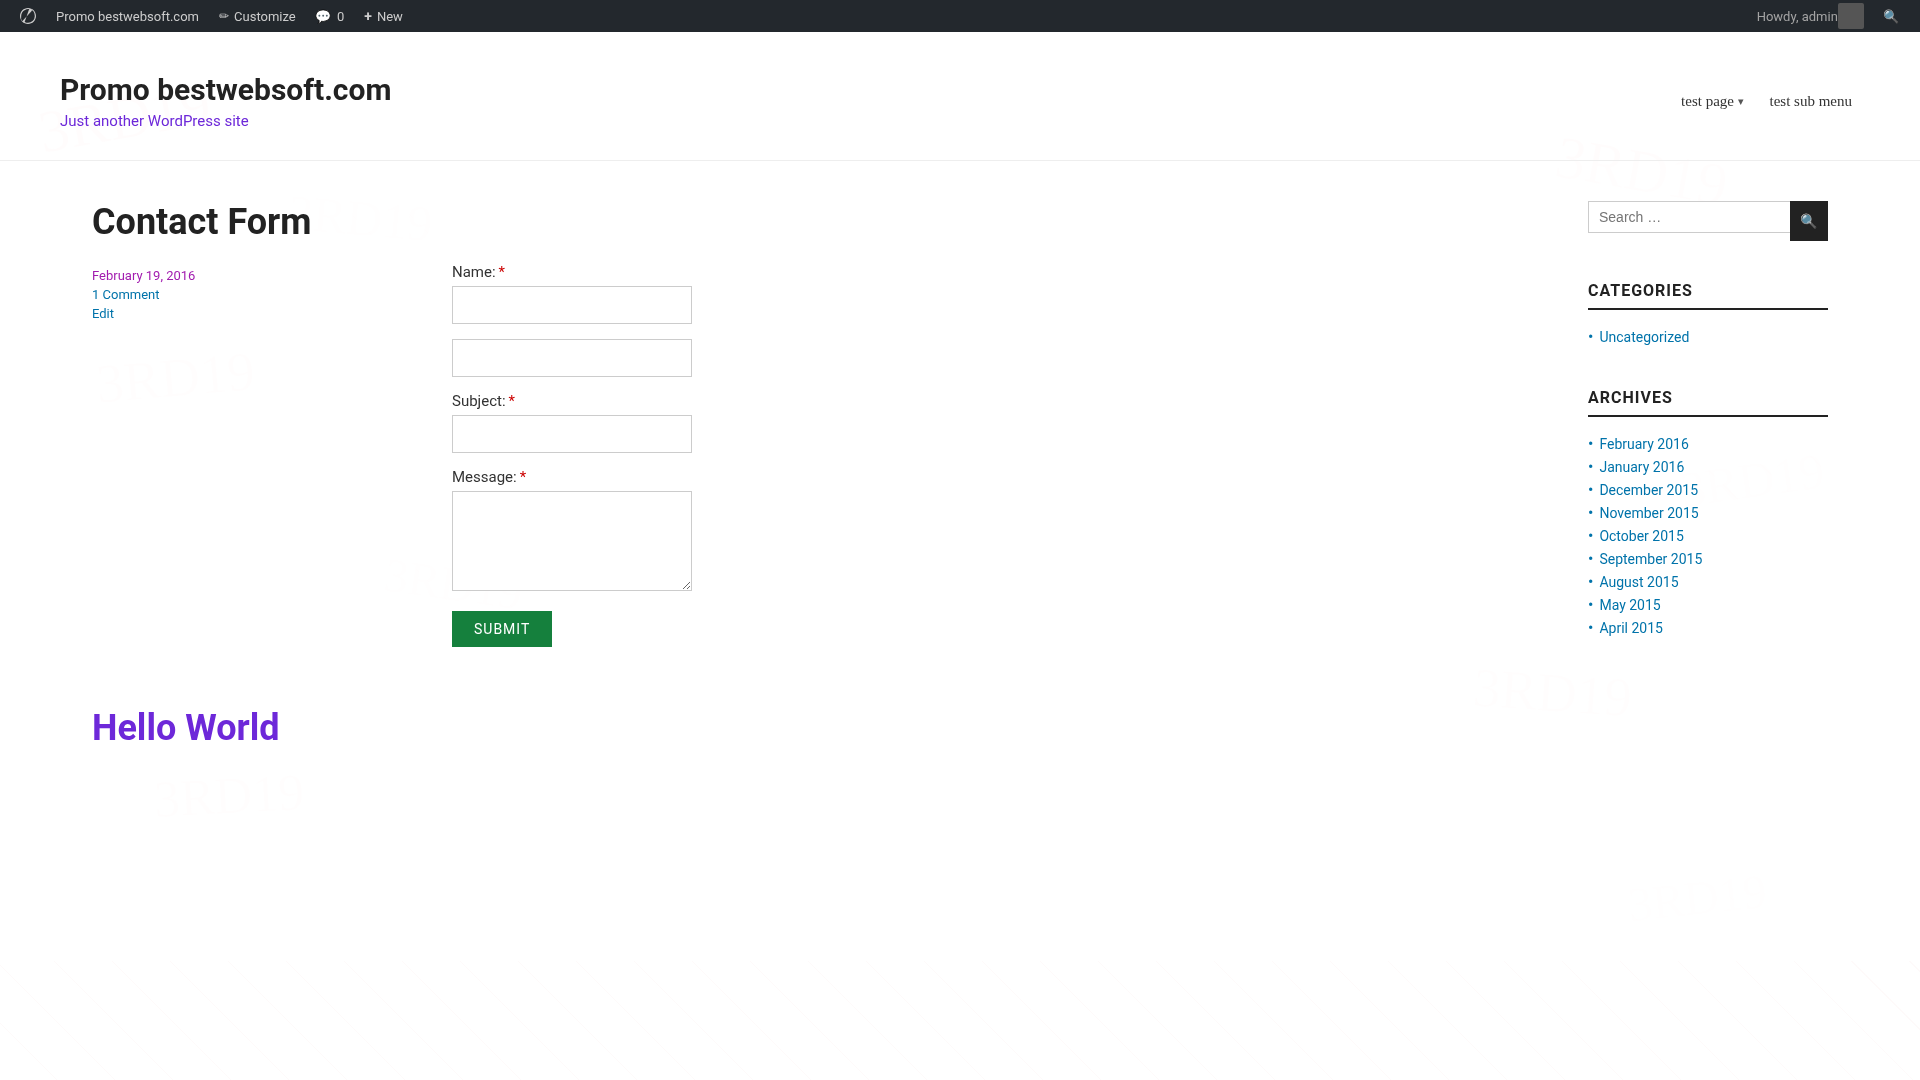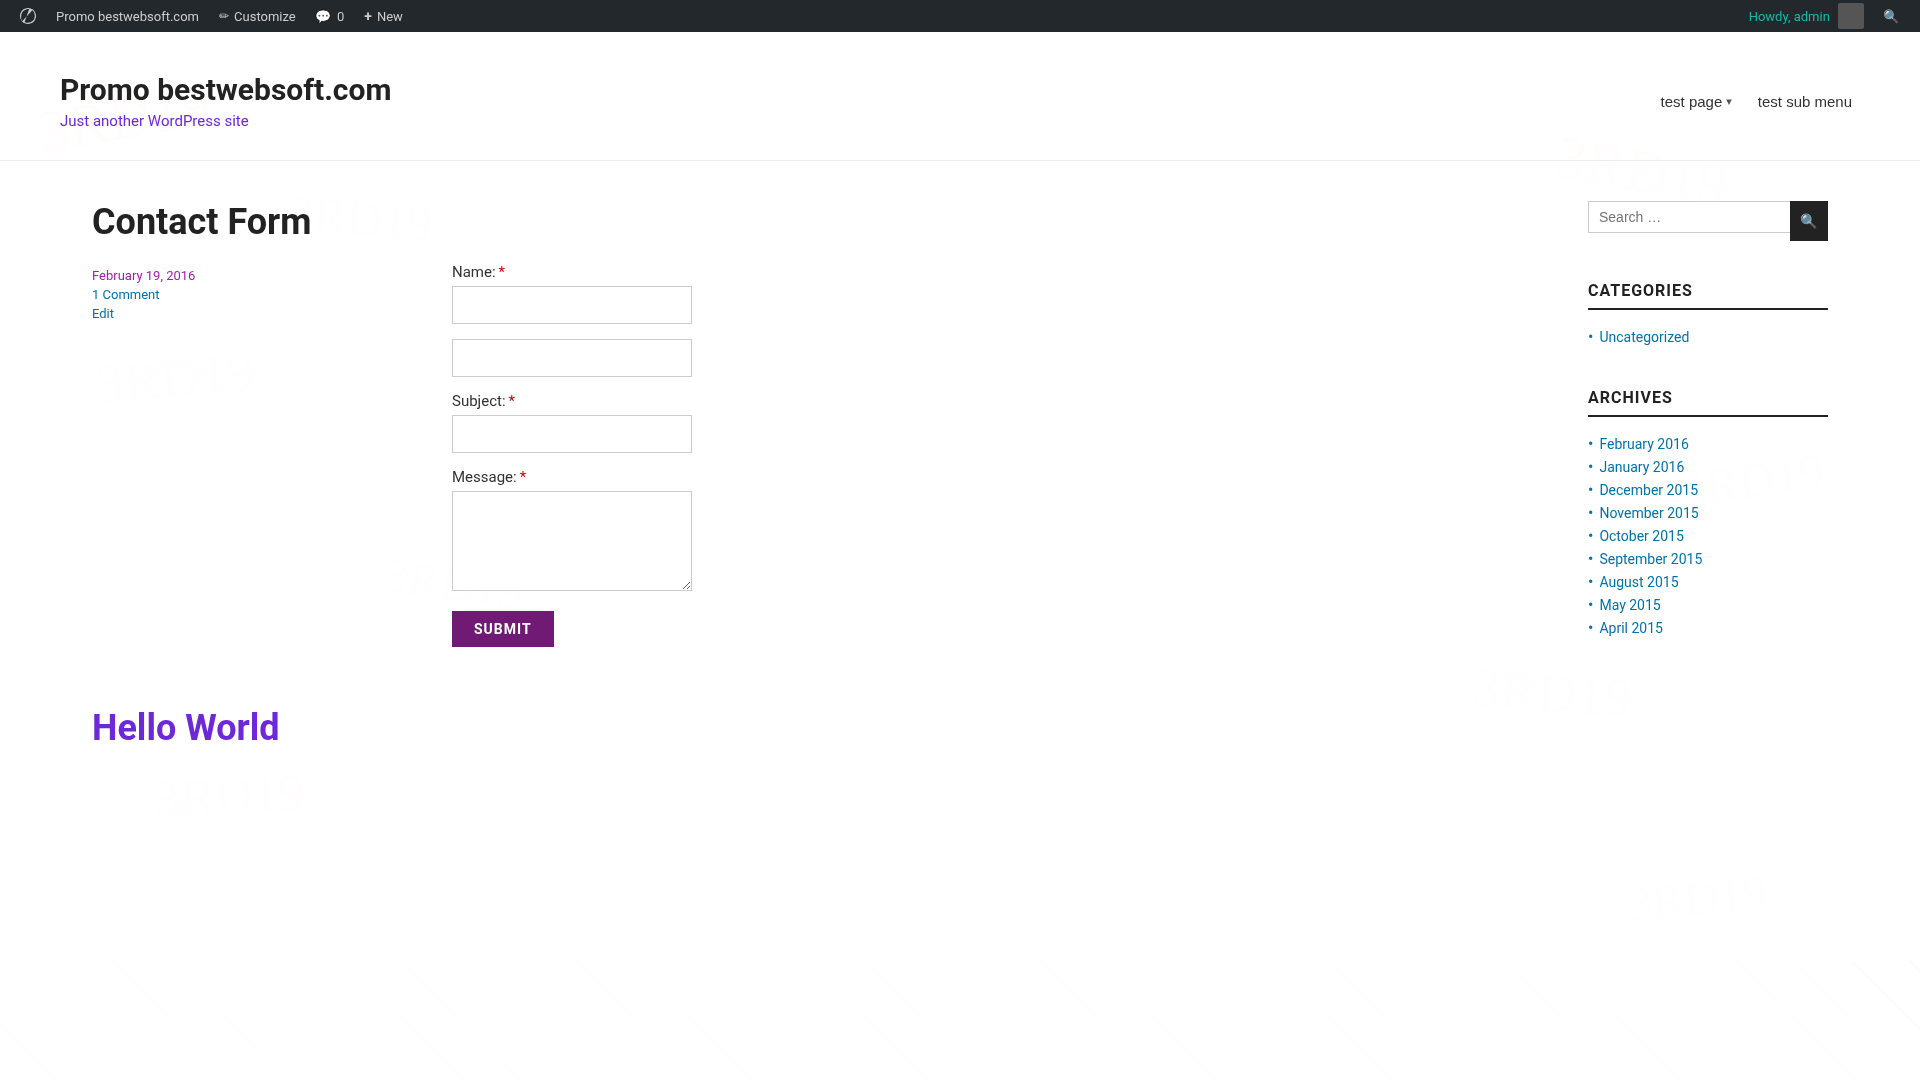--- a/index.html
+++ b/index.html
@@ -34,27 +34,27 @@
       color: #ccc;
       font-family: -apple-system, BlinkMacSystemFont, "Segoe UI", Roboto, sans-serif;
       font-size: 13px;
       cursor: pointer;
       white-space: nowrap;
       gap: 5px;
     }
     .adminbar-item svg { width: 16px; height: 16px; fill: #ccc; }
     .adminbar-spacer { flex: 1; }
     .adminbar-howdy {
-      color: #14b8a6;
+      color: #a3a3a3;
       font-family: -apple-system, BlinkMacSystemFont, "Segoe UI", Roboto, sans-serif;
       font-size: 13px;
       padding: 0 10px;
       display: flex;
       align-items: center;
-      gap: 8px;
+      gap: 0;
     }
     .admin-avatar {
       width: 26px;
       height: 26px;
       border-radius: 2px;
       background: #555;
       display: inline-block;
     }
 
     
@@ -107,21 +107,21 @@
       font-size: 15px;
       color: #6d28d9;
       margin-top: 5px;
     }
     .site-nav {
       display: flex;
       align-items: center;
       gap: 10px;
     }
     .nav-item {
-      font-family: Liberation Sans, sans-serif;
+      font-family: Liberation Serif, serif;
       font-size: 15px;
       color: #333;
       cursor: pointer;
       padding: 5px 8px;
       display: flex;
       align-items: center;
       gap: 4px;
     }
     .nav-chevron {
       font-size: 11px;
@@ -193,27 +193,27 @@
       width: 240px;
       height: 100px;
       border: 1px solid #ccc;
       padding: 6px 8px;
       font-size: 14px;
       font-family: -apple-system, BlinkMacSystemFont, "Segoe UI", Roboto, sans-serif;
       background: rgba(255,255,255,0.9);
       resize: vertical;
     }
     .submit-btn {
-      background: #701a75;
+      background: #15803d;
       color: #fff;
       border: none;
       padding: 10px 22px;
       font-size: 14px;
       font-family: -apple-system, BlinkMacSystemFont, "Segoe UI", Roboto, sans-serif;
-      font-weight: 700;
+      font-weight: 400;
       letter-spacing: 1px;
       cursor: pointer;
       margin-top: 5px;
       text-transform: uppercase;
     }
 
     
     .hello-world-title {
       font-family: -apple-system, BlinkMacSystemFont, "Segoe UI", Roboto, sans-serif;
       font-size: 36px;

